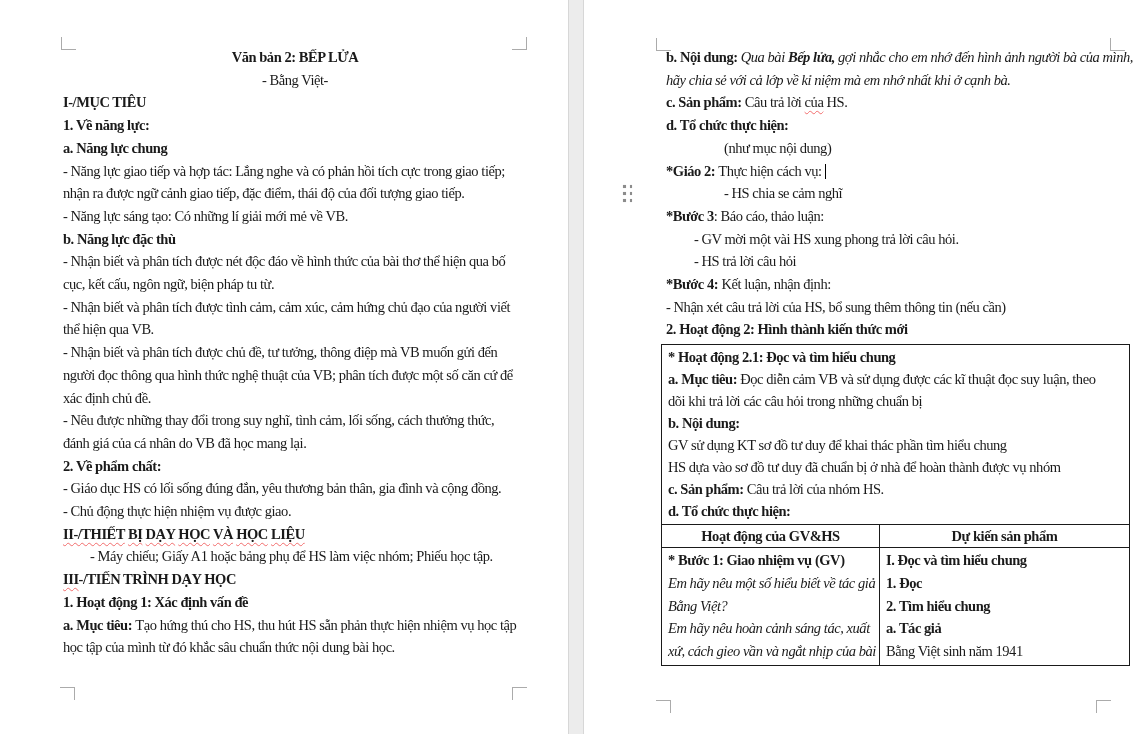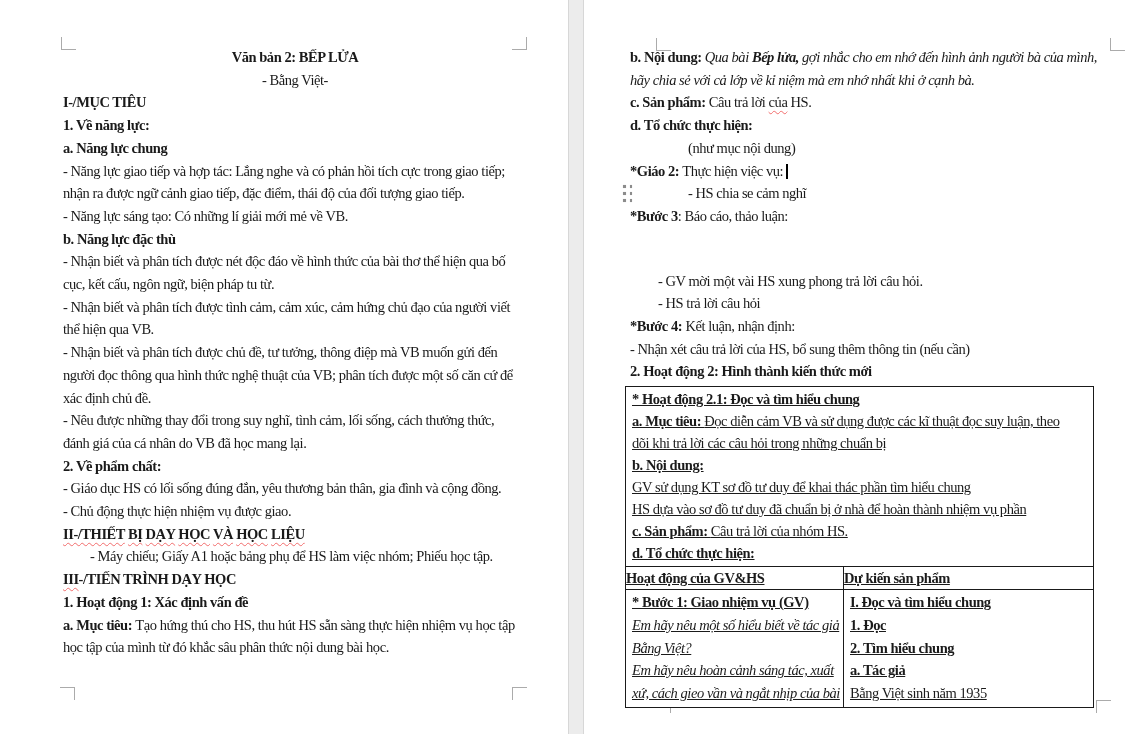--- a/index.html
+++ b/index.html
@@ -33,47 +33,46 @@
   
   .crop{position:absolute;width:15px;height:13px;}
   .crop.tl{border-left:1px solid var(--cropmark);border-bottom:1px solid var(--cropmark);}
   .crop.tr{border-right:1px solid var(--cropmark);border-bottom:1px solid var(--cropmark);}
   .crop.trl{border-left:1px solid var(--cropmark);border-bottom:1px solid var(--cropmark);}
   .crop.bl{border-top:1px solid var(--cropmark);border-right:1px solid var(--cropmark);}
   .crop.br{border-top:1px solid var(--cropmark);border-left:1px solid var(--cropmark);}
   
   .textcol{position:absolute;top:46px;}
   #left-col{left:63px;width:464px;}
-  #right-col{left:630px;width:461px;}
+  #right-col{left:666px;width:461px;}
   .tl{line-height:22.7px;white-space:nowrap;}
   .tl.center{text-align:center;white-space:nowrap;}
   .b{font-weight:bold;}
   .i{font-style:italic;}
   .wavy{
     text-decoration-line:underline;
     text-decoration-style:wavy;
     text-decoration-color:var(--squiggle);
     text-decoration-thickness:1px;
     text-underline-offset:3px;
   }
   .caret{
     display:inline-block;width:1.5px;height:15px;background:#000;
     vertical-align:-3px;margin-left:3px;
   }
   
   .tbl{
     margin-top:3px;margin-left:-5px;width:469px;
     border:1px solid var(--tblborder);
     background:var(--page-bg);
-    text-decoration:underline;
   }
   .tbl-intro{padding:1px 6px 2px 6px;}
   .tbl-intro .tl{line-height:22px;}
   .tbl-header{display:flex;border-top:1px solid var(--tblborder);font-weight:bold;}
-  .tbl-header .hcell{line-height:22px;text-align:left;white-space:nowrap;}
+  .tbl-header .hcell{line-height:22px;text-align:center;white-space:nowrap;}
   .hcell.c1{width:218px;border-right:1px solid var(--tblborder);}
   .hcell.c2{flex:1;}
   .tbl-body{display:flex;border-top:1px solid var(--tblborder);}
   .bcell{padding:1px 22px 2px 6px;}
   .bcell.c1{width:218px;border-right:1px solid var(--tblborder);}
   .bcell.c2{flex:1;}
   
   .drag-handle{
     position:absolute;left:623px;top:185px;
     display:grid;grid-template-columns:2.5px 2.5px;grid-auto-rows:2.5px;
@@ -125,66 +124,66 @@
     <div class="tl"><span class="">xác định chủ đề.</span></div>
     <div class="tl"><span class="">-  Nêu được những thay đổi trong suy nghĩ, tình cảm, lối sống, cách thưởng thức,</span></div>
     <div class="tl"><span class="">đánh giá của cá nhân do VB đã học mang lại.</span></div>
     <div class="tl"><span class="b">2. Về phẩm chất:</span></div>
     <div class="tl"><span class="">- Giáo dục HS có lối sống đúng đắn, yêu thương bản thân, gia đình và cộng đồng.</span></div>
     <div class="tl"><span class="">- Chủ động thực hiện nhiệm vụ được giao.</span></div>
     <div class="tl"><span class="b wavy">II-/THIẾT</span><span class="b"> </span><span class="b wavy">BỊ</span><span class="b"> </span><span class="b wavy">DẠY</span><span class="b"> </span><span class="b wavy">HỌC</span><span class="b"> </span><span class="b wavy">VÀ</span><span class="b"> </span><span class="b wavy">HỌC</span><span class="b"> </span><span class="b wavy">LIỆU</span></div>
     <div class="tl" style="padding-left: 27px;"><span class="">- Máy chiếu;  Giấy A1 hoặc bảng phụ để HS làm việc nhóm; Phiếu học tập.</span></div>
     <div class="tl"><span class="b wavy">III</span><span class="b">-/TIẾN TRÌNH DẠY HỌC</span></div>
     <div class="tl"><span class="b">1. Hoạt động 1: Xác định vấn đề</span></div>
-    <div class="tl"><span class="b">a. Mục tiêu: </span><span class="">Tạo hứng thú cho HS, thu hút HS sẵn sàng thực hiện nhiệm vụ học tập</span></div>
-    <div class="tl"><span class="">học tập của mình từ đó khắc sâu phân thức nội dung bài học.</span></div>
+    <div class="tl"><span class="b">a. Mục tiêu: </span><span class="">Tạo hứng thú cho HS, thu hút HS sẵn phản thực hiện nhiệm vụ học tập</span></div>
+    <div class="tl"><span class="">học tập của mình từ đó khắc sâu chuẩn thức nội dung bài học.</span></div>
   </div>
 
 <div class="textcol" id="right-col">
   <div>
       <div class="tl"><span class="b">b. Nội dung: </span><span class="i">Qua bài </span><span class="b i">Bếp lửa, </span><span class="i">gợi nhắc cho em nhớ đến hình ảnh người bà của mình,</span></div>
       <div class="tl"><span class="i">hãy chia sẻ với cả lớp về kỉ niệm mà em nhớ nhất khi ở cạnh bà.</span></div>
       <div class="tl"><span class="b">c. Sản phẩm: </span><span class="">Câu trả lời </span><span class="wavy">của</span><span class=""> HS.</span></div>
       <div class="tl"><span class="b">d. Tổ chức thực hiện:</span></div>
       <div class="tl" style="padding-left: 58px;"><span class="">(như mục nội dung)</span></div>
-      <div class="tl"><span class="b">*Giáo 2: </span><span class="">Thực hiện việc vụ:</span><span class="caret"></span></div>
+      <div class="tl"><span class="b">*Giáo 2: </span><span class="">Thực hiện cách vụ:</span><span class="caret"></span></div>
       <div class="tl" style="padding-left: 58px;"><span class="">- HS chia se cảm nghĩ</span></div>
       <div class="tl"><span class="b">*Bước 3</span><span class="">: Báo cáo, thảo luận:</span></div>
-      <div class="tl" style="padding-left: 28px; margin-top: 42px;"><span class="">- GV mời một vài HS xung phong trả lời câu hỏi.</span></div>
+      <div class="tl" style="padding-left: 28px;"><span class="">- GV mời một vài HS xung phong trả lời câu hỏi.</span></div>
       <div class="tl" style="padding-left: 28px;"><span class="">- HS trả lời câu hỏi</span></div>
       <div class="tl"><span class="b">*Bước 4: </span><span class="">Kết luận, nhận định:</span></div>
       <div class="tl"><span class="">- Nhận xét câu trả lời của HS, bổ sung thêm thông tin (nếu cần)</span></div>
       <div class="tl"><span class="b">2. Hoạt động 2: Hình thành kiến thức mới</span></div>
     </div>
 
   <div class="tbl">
     <div class="tbl-intro">
         <div class="tl"><span class="b">* Hoạt động 2.1: Đọc và tìm hiểu chung</span></div>
         <div class="tl"><span class="b">a. Mục tiêu: </span><span class="">Đọc diễn cảm VB và sử dụng được các kĩ thuật đọc suy luận, theo</span></div>
         <div class="tl"><span class="">dõi khi trả lời các câu hỏi trong những chuẩn bị</span></div>
         <div class="tl"><span class="b">b. Nội dung:</span></div>
         <div class="tl"><span class="">GV sử dụng KT sơ đồ tư duy để khai thác phần tìm hiểu chung</span></div>
-        <div class="tl"><span class="">HS dựa vào sơ đồ tư duy đã chuẩn bị ở nhà để hoàn thành nhiệm vụ phần</span></div>
+        <div class="tl"><span class="">HS dựa vào sơ đồ tư duy đã chuẩn bị ở nhà để hoàn thành được vụ nhóm</span></div>
         <div class="tl"><span class="b">c. Sản phẩm: </span><span class="">Câu trả lời của nhóm HS.</span></div>
         <div class="tl"><span class="b">d. Tổ chức thực hiện:</span></div>
       </div>
     <div class="tbl-header">
       <div class="hcell c1">Hoạt động của GV&amp;HS</div>
       <div class="hcell c2">Dự kiến sản phẩm</div>
     </div>
     <div class="tbl-body">
       <div class="bcell c1">
           <div class="tl"><span class="b">* Bước 1: Giao nhiệm vụ (GV)</span></div>
           <div class="tl"><span class="i">Em hãy nêu một số hiểu biết về tác giả</span></div>
           <div class="tl"><span class="i">Bằng Việt?</span></div>
           <div class="tl"><span class="i">Em hãy nêu hoàn cảnh sáng tác, xuất</span></div>
           <div class="tl"><span class="i">xứ, cách gieo vần và ngắt nhịp của bài</span></div>
         </div>
       <div class="bcell c2">
           <div class="tl"><span class="b">I. Đọc và tìm hiểu chung</span></div>
           <div class="tl"><span class="b">1. Đọc</span></div>
           <div class="tl"><span class="b">2. Tìm hiểu chung</span></div>
           <div class="tl"><span class="b">a. Tác giả</span></div>
-          <div class="tl"><span class="">Bằng Việt sinh năm 1935</span></div>
+          <div class="tl"><span class="">Bằng Việt sinh năm 1941</span></div>
         </div>
     </div>
   </div>
 </div>
 
 </body></html>

